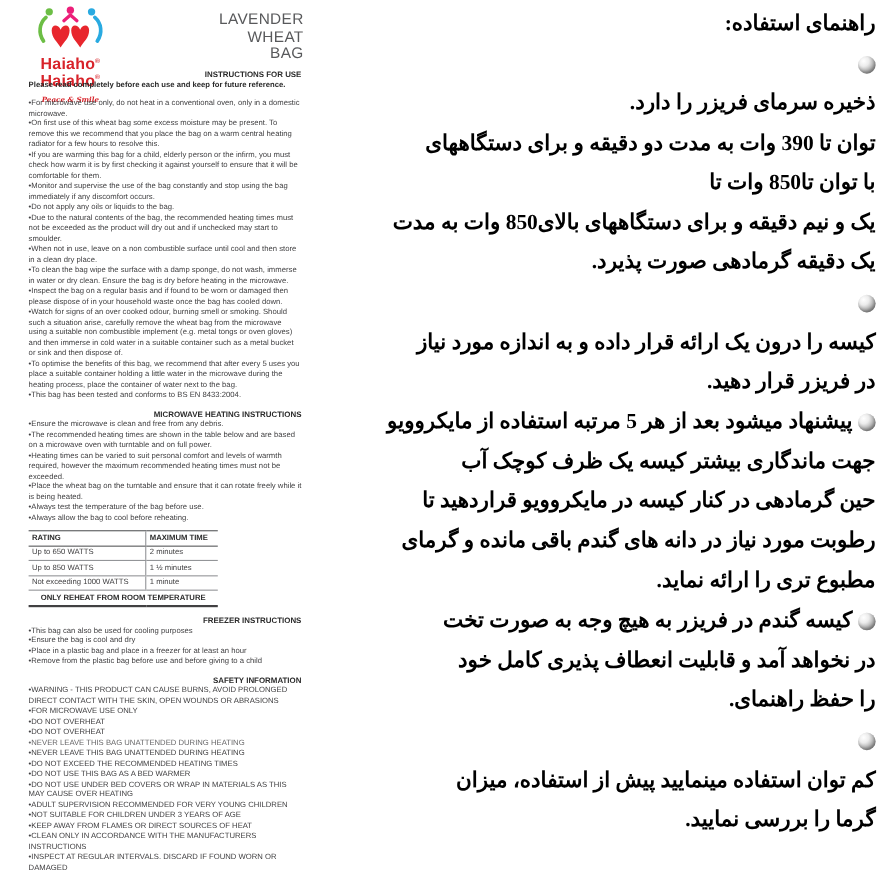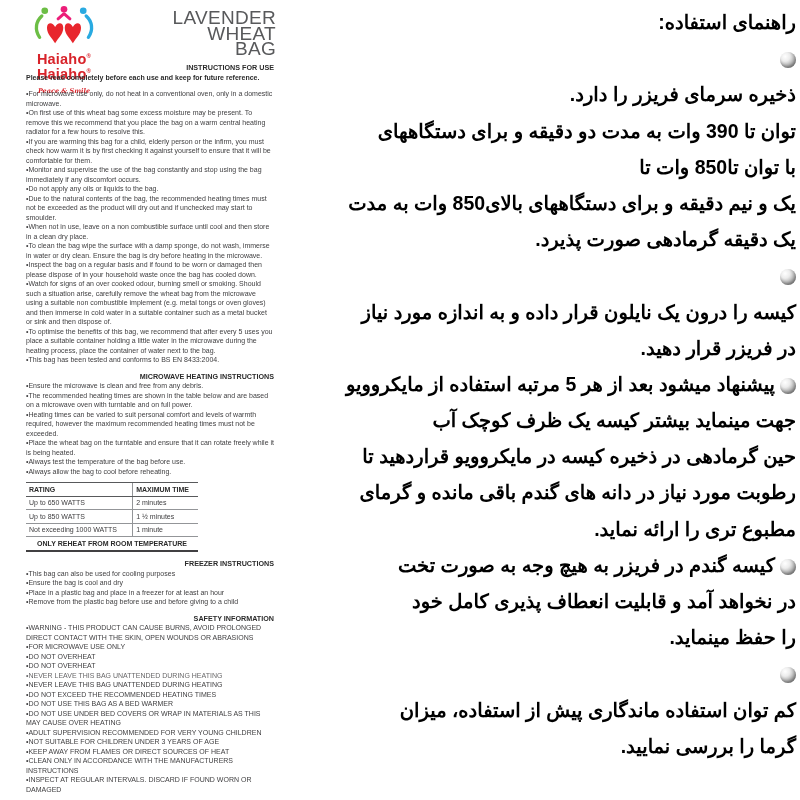--- a/index.html
+++ b/index.html
@@ -8,21 +8,21 @@
 
   
   .logo{position:absolute;left:18px;top:4px;width:92px;text-align:center;}
   .logo-icon{width:74px;height:46px;display:block;margin:0 auto;}
   .brand-line{color:#d8232a;font-weight:bold;font-size:14.5px;line-height:12.5px;letter-spacing:.2px;}
   .reg{font-size:6px;vertical-align:super;font-weight:bold;}
   .tagline{color:#d8232a;font-size:6.5px;font-style:italic;margin-top:6px;font-family:"DejaVu Serif",serif;font-weight:bold;}
 
   
   .product-title{position:absolute;left:150px;top:10px;width:126px;text-align:right;
-    color:#58595b;font-size:19px;line-height:15.5px;letter-spacing:.3px;}
+    color:#58595b;font-size:14px;line-height:15.5px;letter-spacing:.3px;}
 
   
   .en-col{position:absolute;left:26px;top:63px;width:248px;color:#414042;
     font-size:7px;line-height:9.5px;}
   .sec-h{font-weight:bold;color:#2b2b2b;font-size:7.2px;text-align:right;}
   .sec-sub{font-weight:bold;color:#2b2b2b;}
   .mt{margin-top:7px;}
   .bullet::before{content:"\2022 ";}
   [data-list="english.safety_bullets"] .bullet:nth-child(5){filter:blur(.5px);opacity:.8;}
 
@@ -30,21 +30,21 @@
   .heat-table th{text-align:left;font-weight:bold;color:#2b2b2b;
     border-top:1.6px solid #58595b;border-bottom:1.6px solid #58595b;padding:1.5px 3px;}
   .heat-table td{border-bottom:1px solid #939598;padding:1.5px 3px;}
   .heat-table th + th, .heat-table td + td{border-left:1px solid #939598;}
   .heat-table th:first-child, .heat-table td:first-child{width:62%;}
   .heat-table tfoot td{text-align:center;font-weight:bold;color:#2b2b2b;
     border-left:none !important;border-bottom:2px solid #414042;padding:1.5px 0 2px;}
 
   
   .fa-col{position:absolute;right:4px;top:4px;width:516px;direction:rtl;text-align:right;
-    color:#000;font-weight:bold;font-size:19.5px;font-family:Liberation Sans, sans-serif;}
+    color:#000;font-weight:bold;font-size:19.5px;font-family:Liberation Serif, serif;}
   .fa-line{height:36.2px;line-height:36.2px;white-space:nowrap;}
   .sphere{display:inline-block;width:16px;height:16px;border-radius:50%;vertical-align:middle;margin-left:5px;
     background:radial-gradient(circle at 32% 28%, #ffffff 0%, #ececec 30%, #bdbdbd 55%, #8d8d8d 80%, #7a7a7a 100%);
     box-shadow:inset -1px -2px 3px rgba(0,0,0,.25);}
 </style>
 </head>
 <body>
 
 <div class="page">
 
@@ -157,29 +157,29 @@
   <div class="fa-col" dir="rtl">
     <div class="fa-line">راهنمای استفاده:</div>
     <div>
         <div class="fa-line"><span class="sphere"></span></div>
         <div class="fa-line"><span>ذخیره سرمای فریزر را دارد.</span></div>
         <div class="fa-line"><span>توان تا 390 وات به مدت دو دقیقه و برای دستگاههای</span></div>
         <div class="fa-line"><span>با توان تا850 وات تا</span></div>
         <div class="fa-line"><span>یک و نیم دقیقه و برای دستگاههای بالای850 وات به مدت</span></div>
         <div class="fa-line"><span>یک دقیقه گرمادهی صورت پذیرد.</span></div>
         <div class="fa-line"><span class="sphere"></span></div>
-        <div class="fa-line"><span>کیسه را درون یک نایلون قرار داده و به اندازه مورد نیاز</span></div>
+        <div class="fa-line"><span>کیسه را درون یک ارائه قرار داده و به اندازه مورد نیاز</span></div>
         <div class="fa-line"><span>در فریزر قرار دهید.</span></div>
         <div class="fa-line"><span class="sphere"></span><span>پیشنهاد میشود بعد از هر 5 مرتبه استفاده از مایکروویو</span></div>
-        <div class="fa-line"><span>جهت مینماید بیشتر کیسه یک ظرف کوچک آب</span></div>
-        <div class="fa-line"><span>حین گرمادهی در ذخیره کیسه در مایکروویو قراردهید تا</span></div>
+        <div class="fa-line"><span>جهت ماندگاری بیشتر کیسه یک ظرف کوچک آب</span></div>
+        <div class="fa-line"><span>حین گرمادهی در کنار کیسه در مایکروویو قراردهید تا</span></div>
         <div class="fa-line"><span>رطوبت مورد نیاز در دانه های گندم باقی مانده و گرمای</span></div>
         <div class="fa-line"><span>مطبوع تری را ارائه نماید.</span></div>
         <div class="fa-line"><span class="sphere"></span><span>کیسه گندم در فریزر به هیچ وجه به صورت تخت</span></div>
         <div class="fa-line"><span>در نخواهد آمد و قابلیت انعطاف پذیری کامل خود</span></div>
-        <div class="fa-line"><span>را حفظ مینماید.</span></div>
+        <div class="fa-line"><span>را حفظ راهنمای.</span></div>
         <div class="fa-line"><span class="sphere"></span></div>
-        <div class="fa-line"><span>کم توان استفاده ماندگاری پیش از استفاده، میزان</span></div>
+        <div class="fa-line"><span>کم توان استفاده مینمایید پیش از استفاده، میزان</span></div>
         <div class="fa-line"><span>گرما را بررسی نمایید.</span></div>
       </div>
   </div>
 
 </div>
 
 </body></html>

